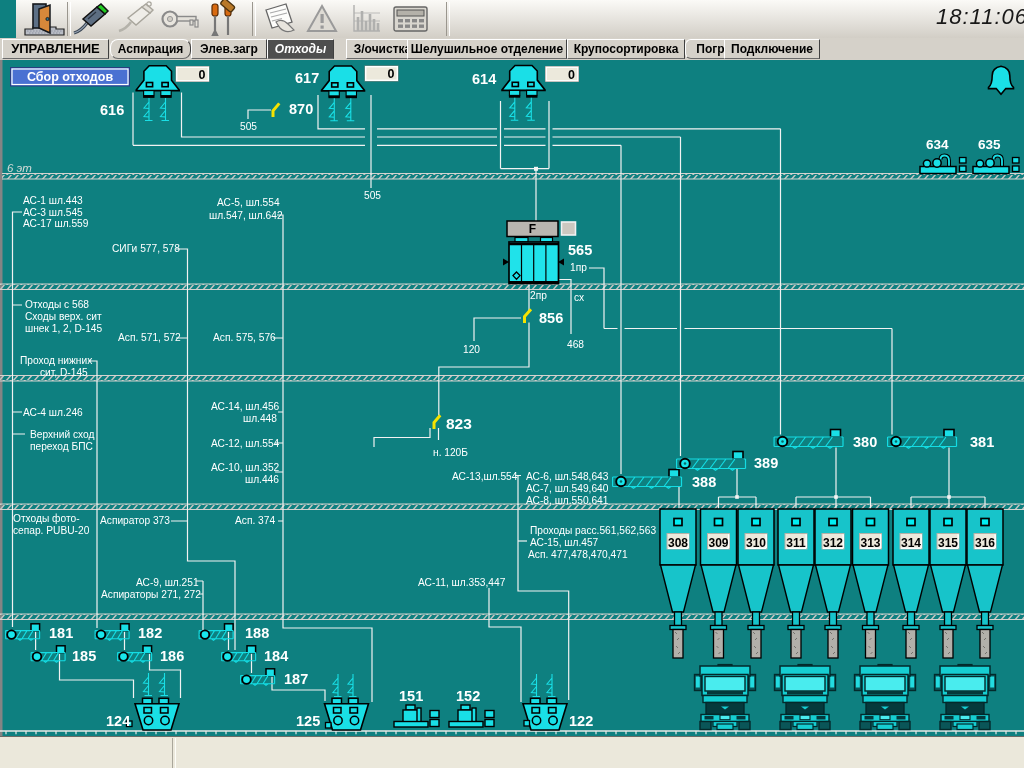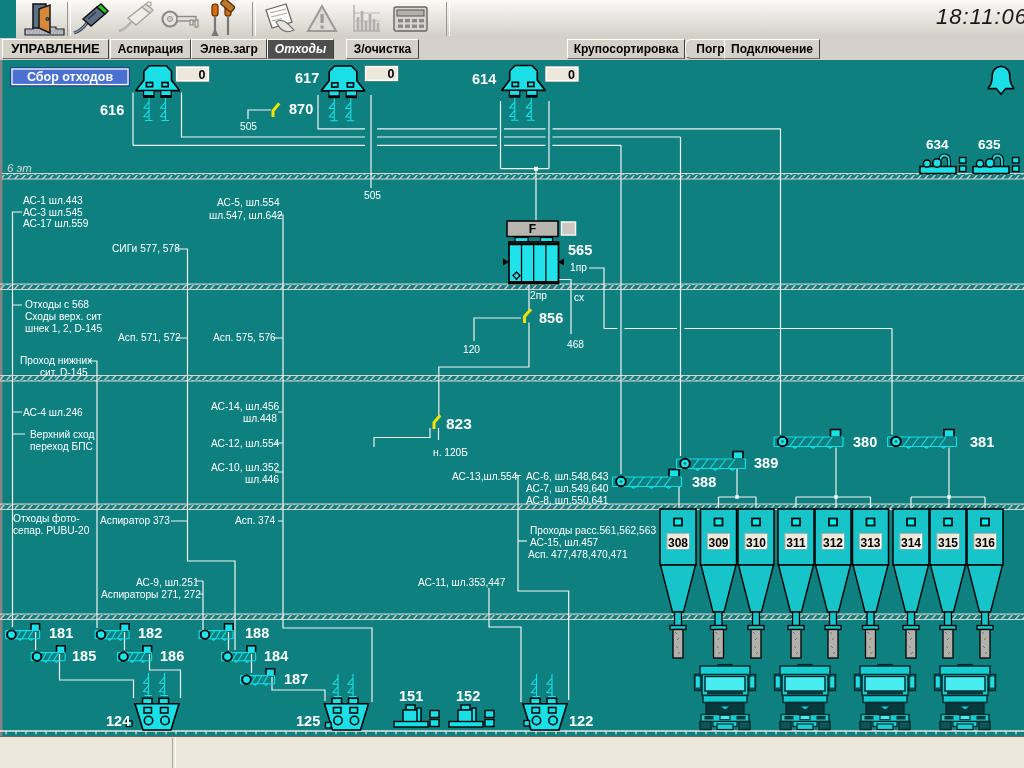--- a/index.html
+++ b/index.html
@@ -78,24 +78,25 @@
 </g>
 </g>
 </svg>
 <div class="sep" style="left:51px"></div>
 <div class="sep" style="left:236px"></div>
 <div class="sep" style="left:430px"></div>
 <div id="clock">18:11:06</div>
 </div>
 <div id="tabs">
 <div class="tab" style="left:2px;width:105px;font-size:13px;">УПРАВЛЕНИЕ</div>
-<div class="tab" style="left:110px;width:79px;">Аспирация</div>
+<div class="tab" style="left:110px;width:79px;border-radius:8px;">Аспирация</div>
 <div class="tab" style="left:191px;width:74px;">Элев.загр</div>
 <div class="tab act" style="left:267px;width:65px;font-style:italic;">Отходы</div>
 <div class="tab" style="left:346px;width:71px;">З/очистка</div>
+<div class="tab" style="left:407px;width:158px;">Шелушильное отделение</div>
 <div class="tab" style="left:567px;width:116px;">Крупосортировка</div>
 <div class="tab" style="left:685px;width:74px;border-radius:6px;">Погрузка</div>
 <div class="tab" style="left:724px;width:94px;text-align:center;">Подключение</div>
 </div>
 <div id="diag">
 <svg width="1024" height="676" viewBox="0 60 1024 676">
 <defs>
 <pattern id="hat" width="7" height="5" patternUnits="userSpaceOnUse">
 <path d="M-1,6 L5,-1 M6,6 L12,-1" stroke="#c6c5c2" stroke-width="1.5" fill="none"></path>
 </pattern>

